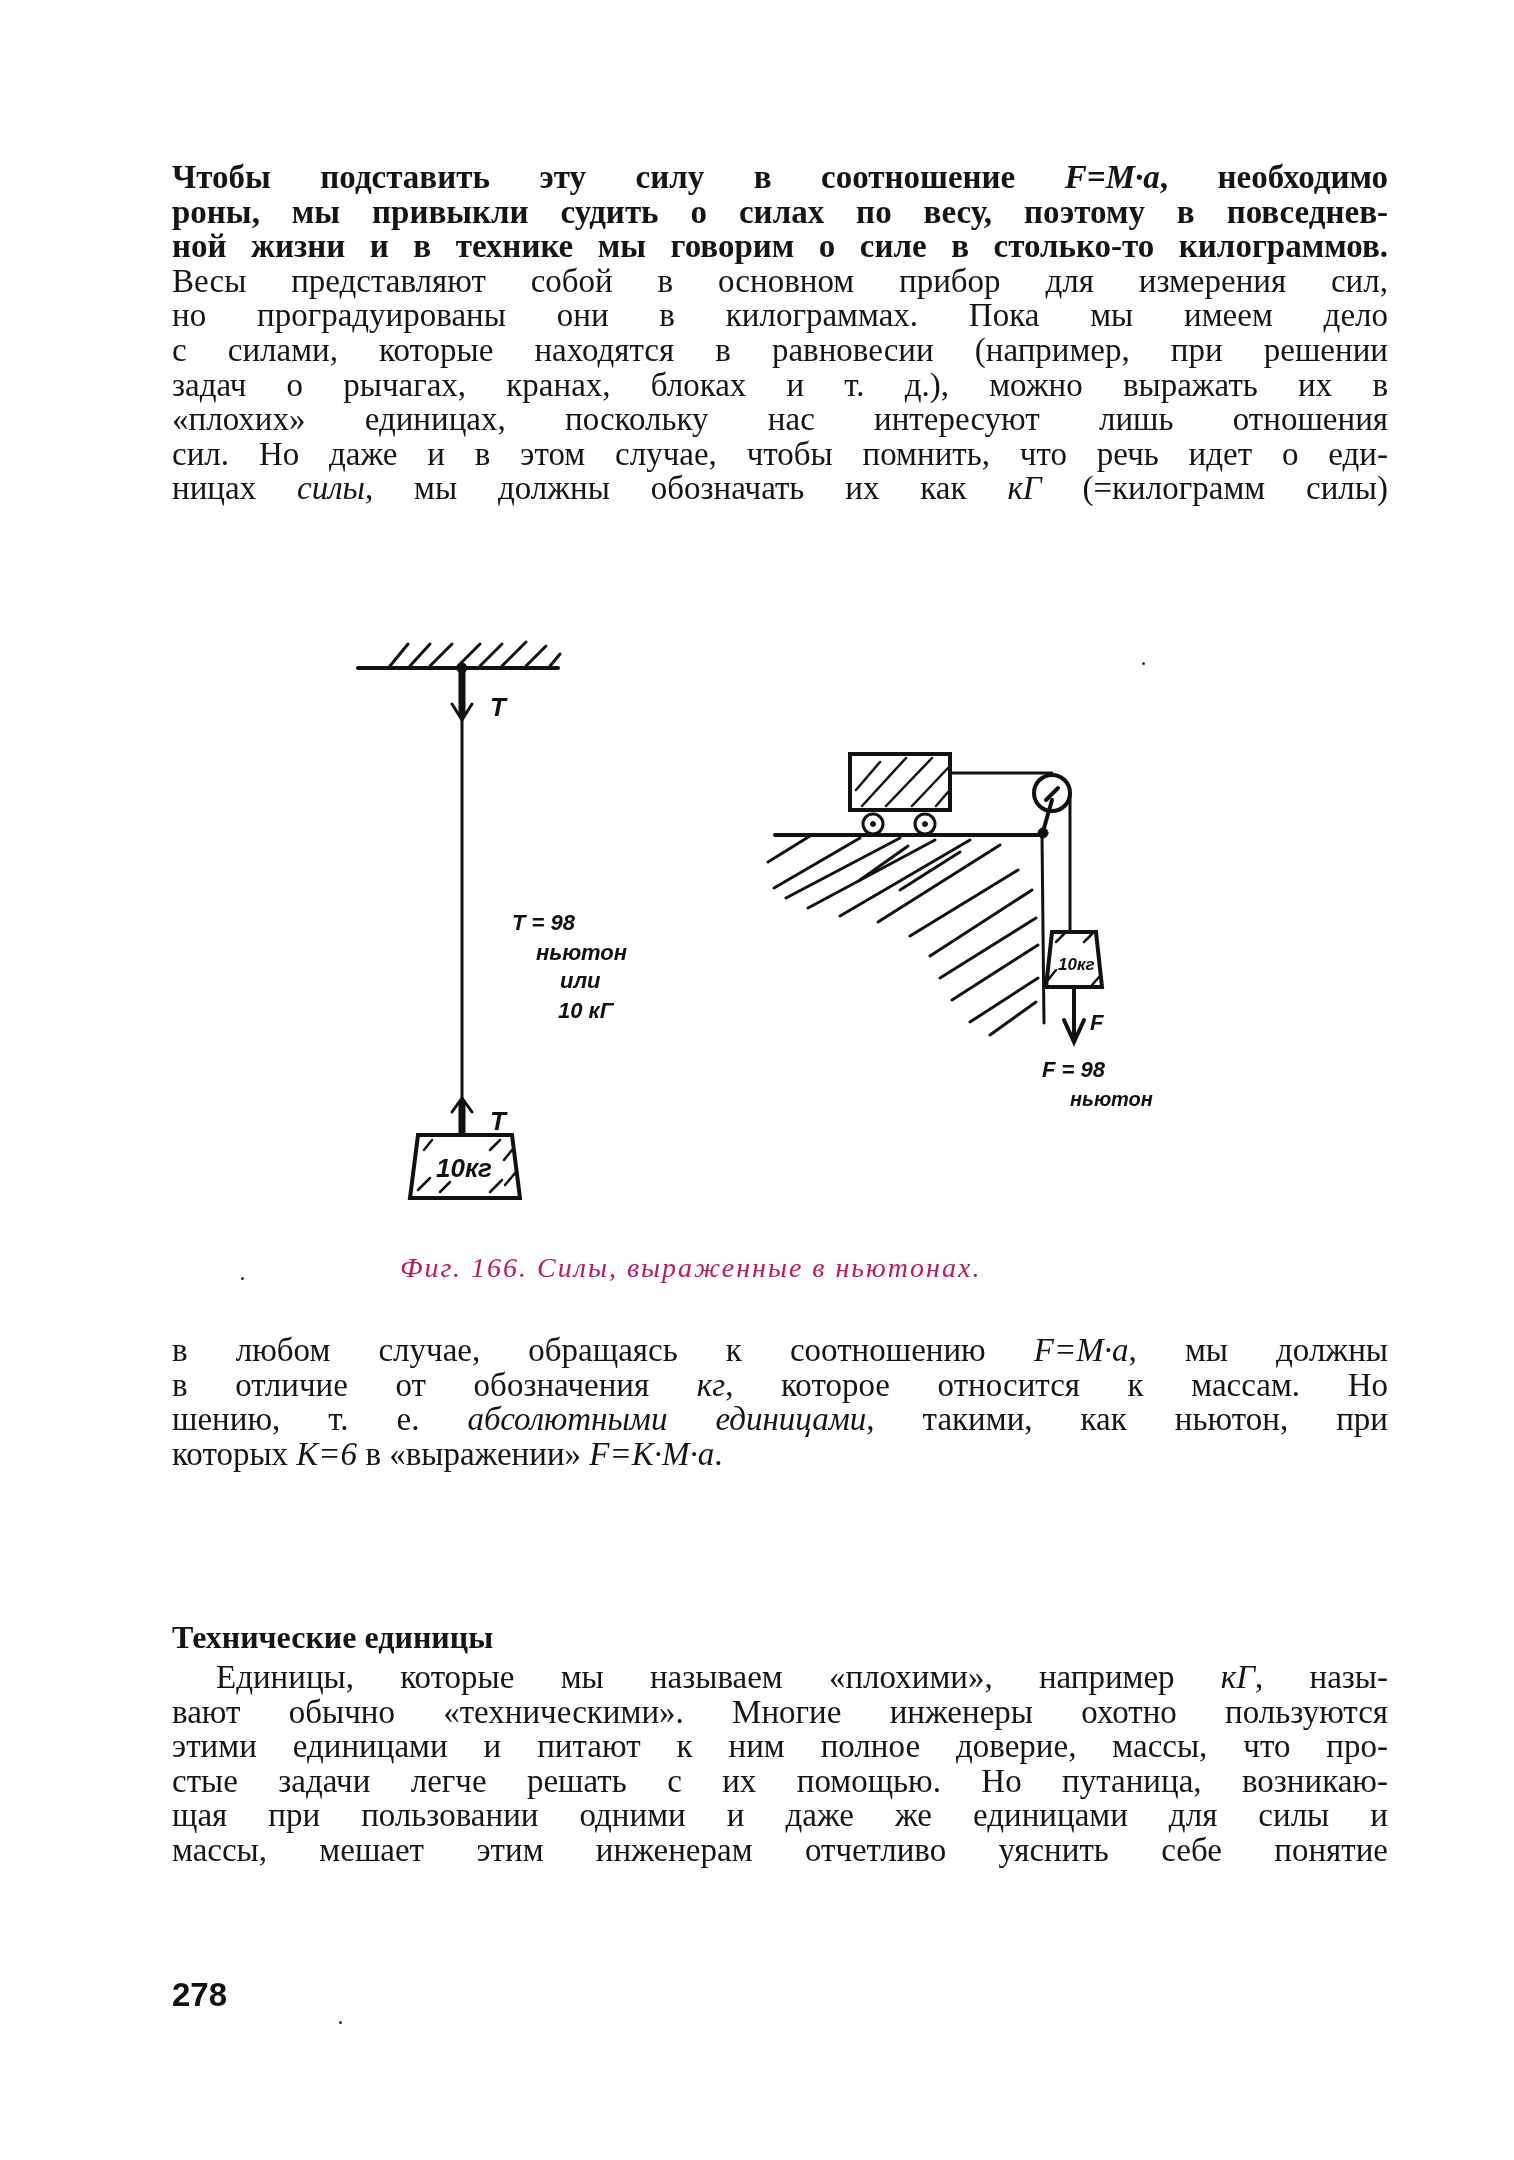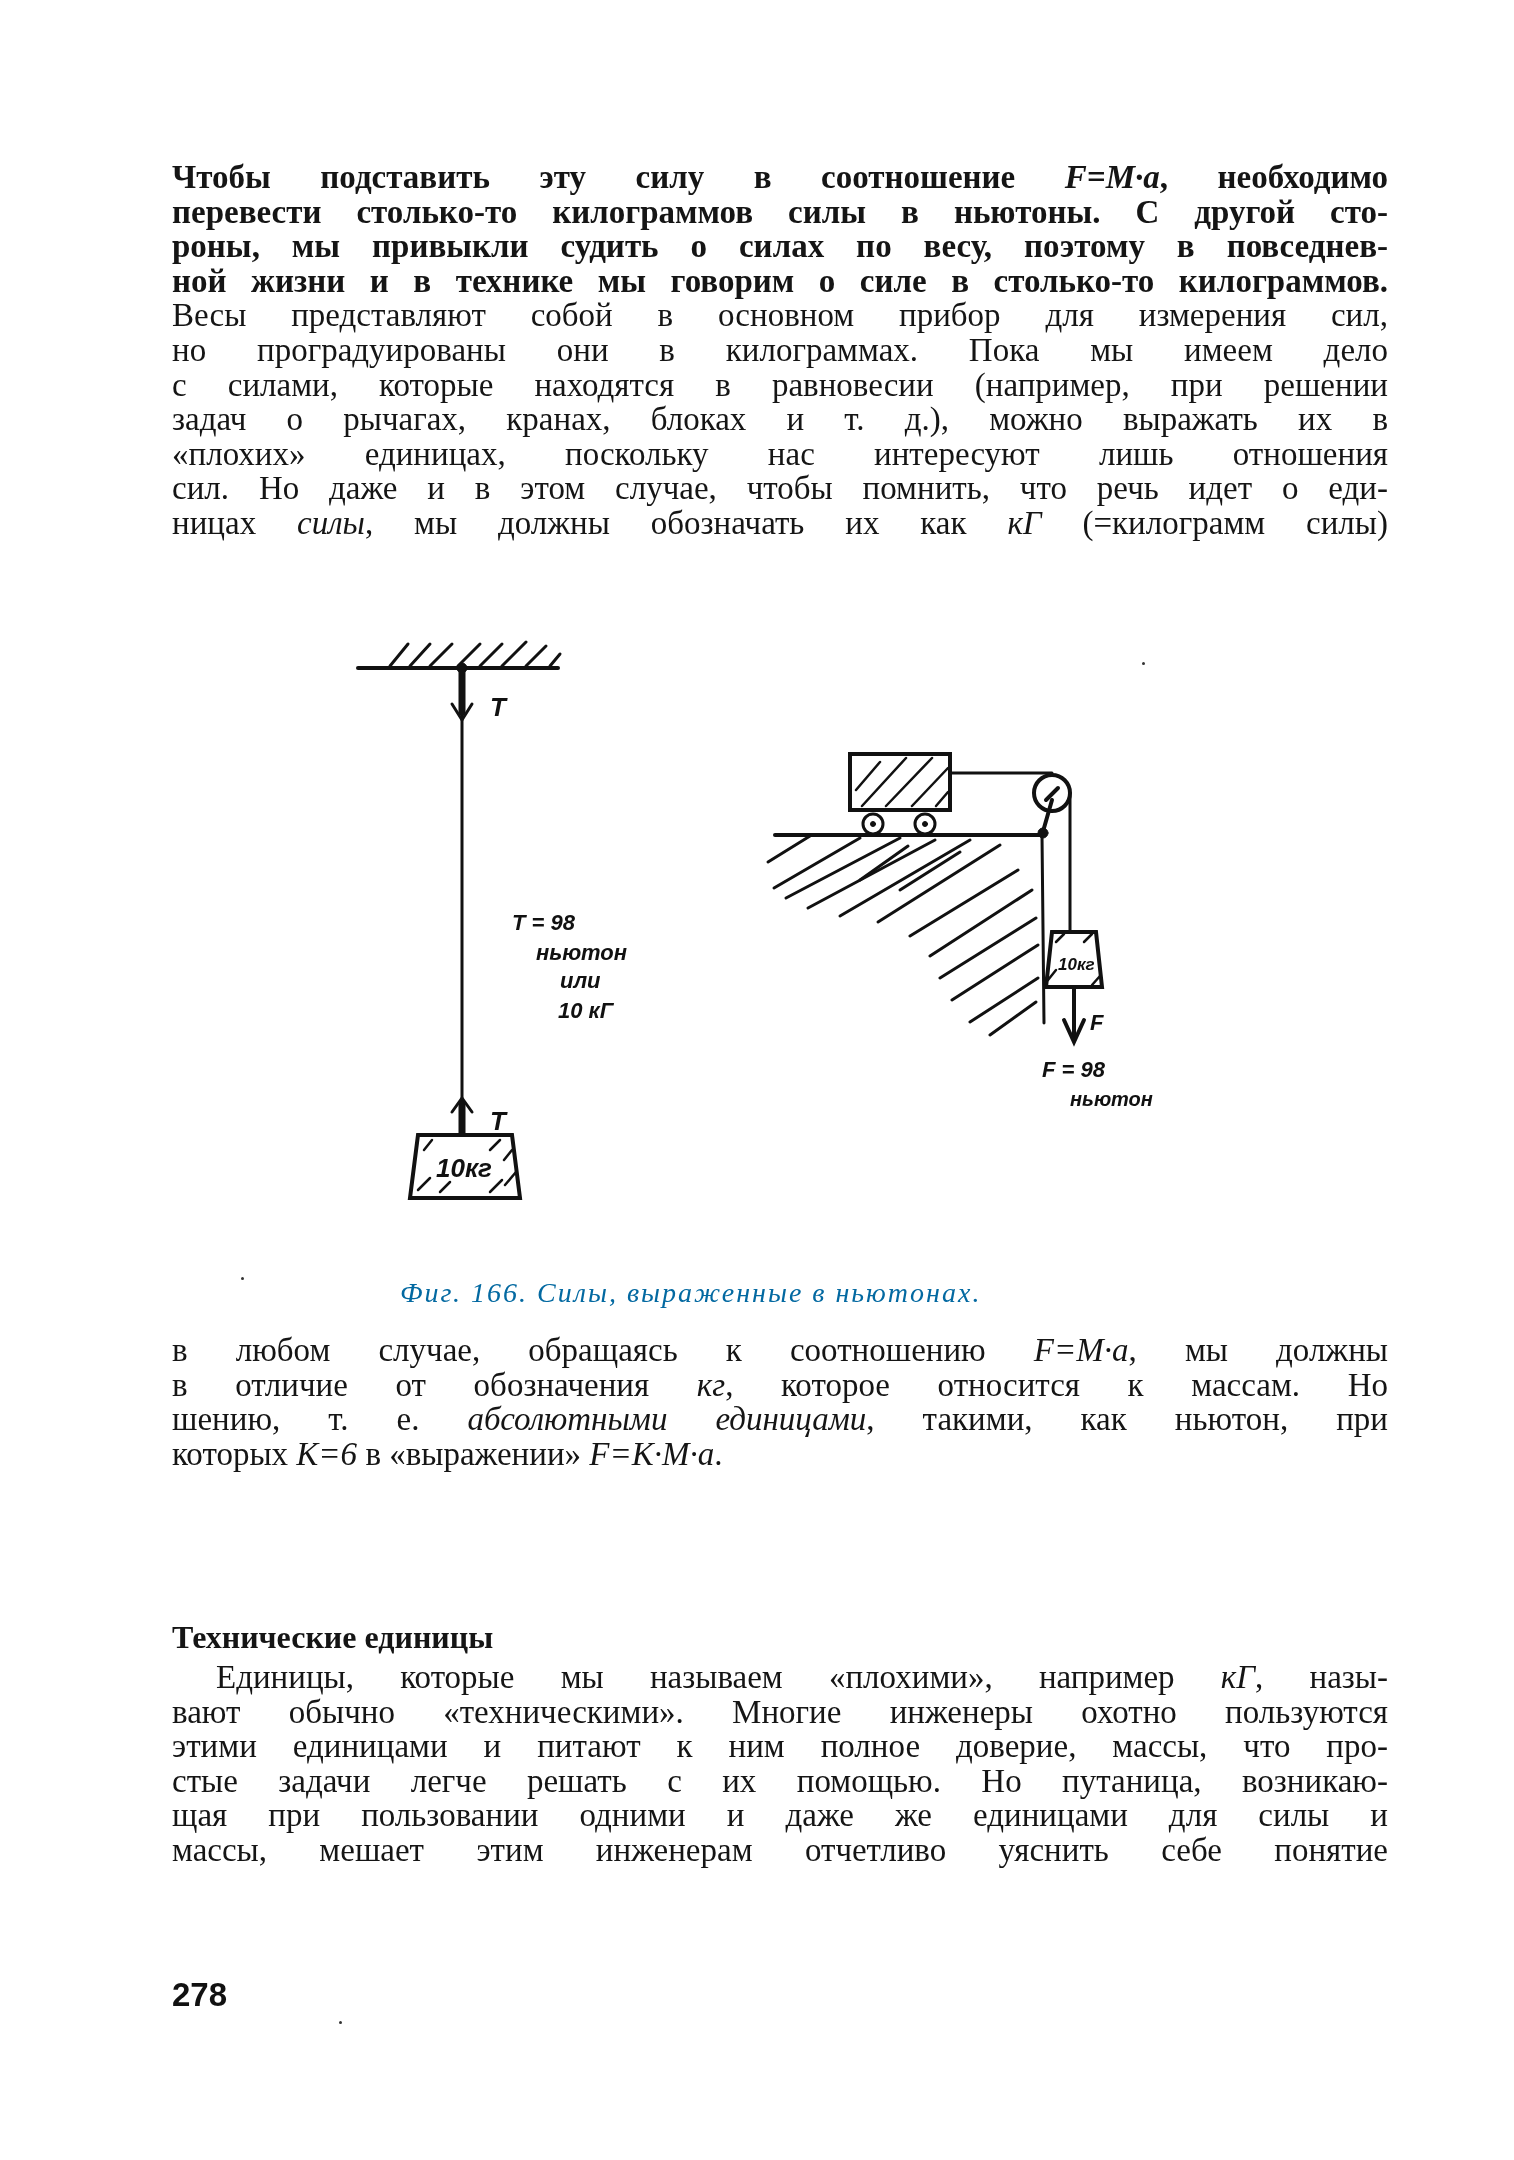--- a/index.html
+++ b/index.html
@@ -5,34 +5,33 @@
   html, body { margin: 0; padding: 0; background: #ffffff; }
   body { width: 1514px; height: 2160px; position: relative; overflow: hidden; }
   .page { position: absolute; left: 0; top: 0; width: 1514px; height: 2160px; background: #ffffff; color: #111; }
   .col { position: absolute; left: 172px; width: 1216px; font-family: "Liberation Serif", "DejaVu Serif", serif; font-size: 33px; color: #151515; }
   .line { height: 34.6px; line-height: 34.6px; white-space: nowrap; text-align: justify; text-align-last: justify; overflow: visible; }
   .line.last { text-align-last: left; }
   .line.indent { padding-left: 44px; }
   .bold { font-weight: bold; }
   .it { font-style: italic; }
   .heading { position: absolute; left: 172px; top: 1586px; font-family: "Liberation Serif", serif; font-size: 32px; font-weight: bold; color: #151515; margin-top: 33px; }
-  .caption { position: absolute; left: 400px; top: 1252px; font-family: "Liberation Serif", serif; font-style: italic; font-size: 28px; letter-spacing: 2px; color: #0369a1; margin-top: 25px; }
+  .caption { position: absolute; left: 400px; top: 1252px; font-family: "Liberation Serif", serif; font-style: italic; font-size: 28px; letter-spacing: 2px; color: #be185d; }
   .pagenum { position: absolute; left: 172px; top: 1976px; font-family: Liberation Sans, sans-serif; font-weight: bold; font-size: 33px; color: #111; }
   .figure { position: absolute; left: 340px; top: 640px; width: 900px; height: 600px; }
   .figure text { font-family: "Liberation Sans", "DejaVu Sans", sans-serif; font-style: italic; font-weight: bold; fill: #111; }
   .speck { position: absolute; width: 3px; height: 3px; background: #333; border-radius: 50%; }
 </style>
 </head>
 <body>
 
 <div class="page">
 
   <div class="col" style="top:160px;">
     <div class="line bold">Чтобы подставить эту силу в соотношение <span class="it">F=M·a</span>, необходимо</div>
-    <div class="line bold">перевести столько-то килограммов силы в ньютоны. С другой сто-</div>
     <div class="line bold">роны, мы привыкли судить о силах по весу, поэтому в повседнев-</div>
     <div class="line bold">ной жизни и в технике мы говорим о силе в столько-то килограммов.</div>
     <div class="line">Весы представляют собой в основном прибор для измерения сил,</div>
     <div class="line">но проградуированы они в килограммах. Пока мы имеем дело</div>
     <div class="line">с силами, которые находятся в равновесии (например, при решении</div>
     <div class="line">задач о рычагах, кранах, блоках и т. д.), можно выражать их в</div>
     <div class="line">«плохих» единицах, поскольку нас интересуют лишь отношения</div>
     <div class="line">сил. Но даже и в этом случае, чтобы помнить, что речь идет о еди-</div>
     <div class="line">ницах <span class="it">силы</span>, мы должны обозначать их как <span class="it">кГ</span> (=килограмм силы)</div>
   </div>

